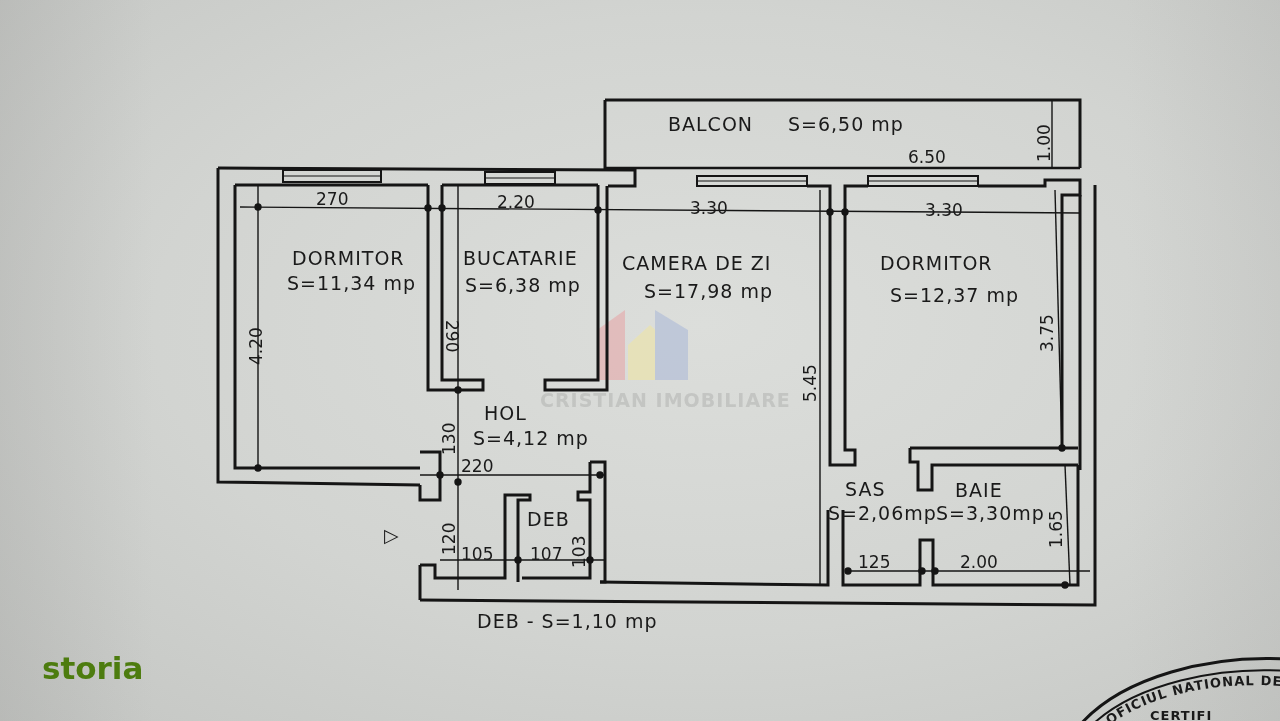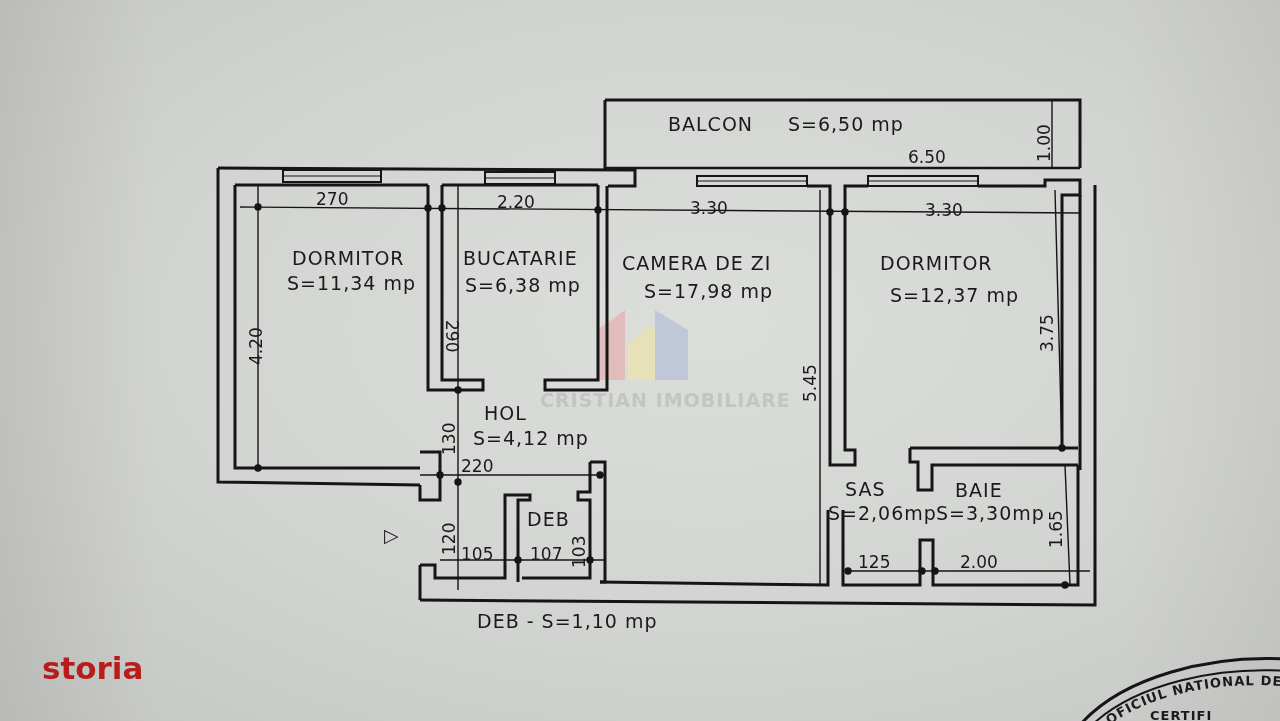--- a/index.html
+++ b/index.html
@@ -13,21 +13,21 @@
       background: linear-gradient(90deg, rgba(150,150,148,0.25) 0%, rgba(255,255,255,0) 12%, rgba(255,255,255,0) 88%, rgba(160,160,158,0.18) 100%);
       pointer-events: none;
     }
     svg.plan { position: absolute; left: 0; top: 0; }
     .lbl { font-family: "DejaVu Sans", sans-serif; fill: #1a1a1a; font-size: 19px; letter-spacing: 1px; }
     .dim { font-family: "DejaVu Sans", sans-serif; fill: #1a1a1a; font-size: 17px; }
     .wm { font-family: "DejaVu Sans", sans-serif; fill: rgba(120,120,120,0.22); font-size: 19px; font-weight: bold; letter-spacing: 1px; }
     .storia {
       position: absolute; left: 42px; top: 650px;
       font-family: "DejaVu Sans", sans-serif; font-weight: bold; font-size: 31px;
-      color: #b91c1c; letter-spacing: 0px;
+      color: #4d7c0f; letter-spacing: 0px;
     }
     .stamp-text { font-family: "DejaVu Sans", sans-serif; font-size: 13px; fill: #1a1a1a; font-weight: bold; letter-spacing: 1px; }
   </style>
 </head>
 <body>
 
 <div class="paper-shade"></div>
 
 <svg class="plan" width="1280" height="721" viewBox="0 0 1280 721">
 

